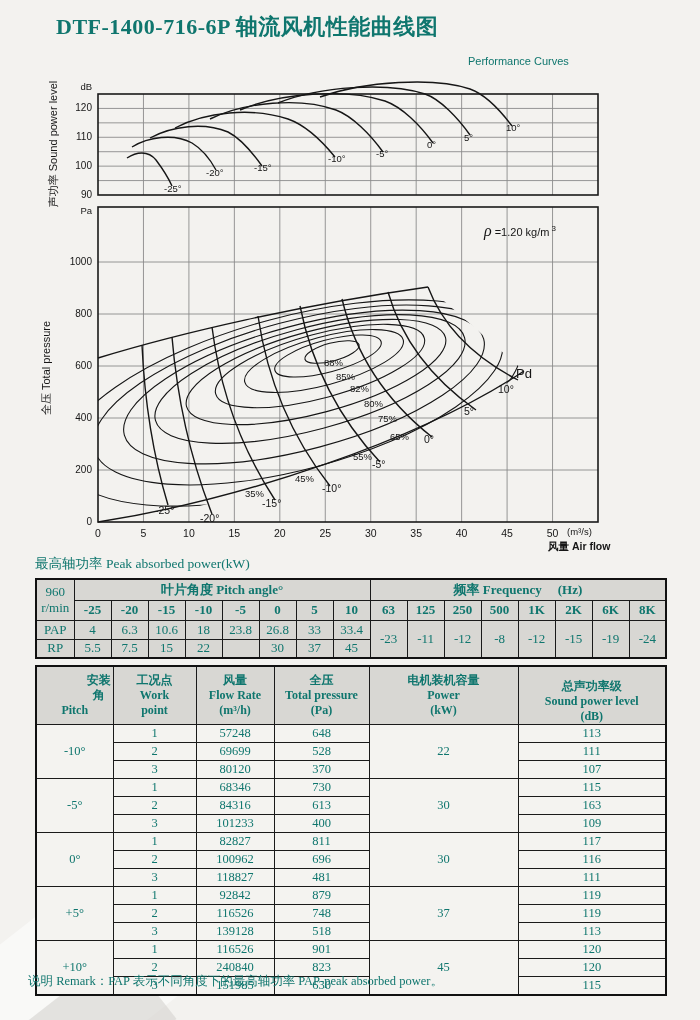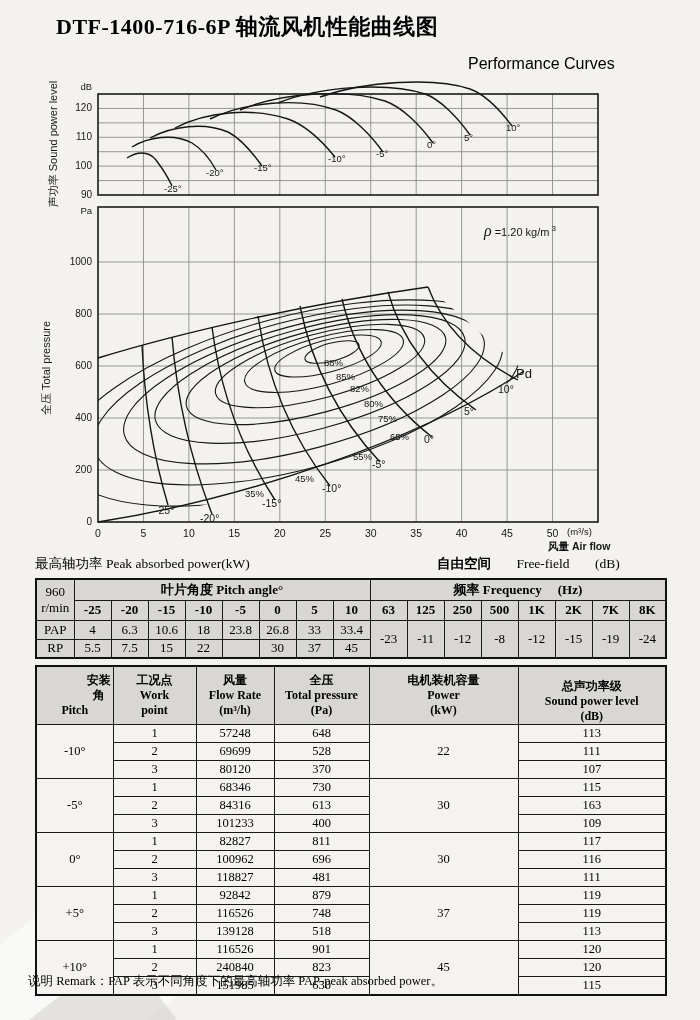--- a/index.html
+++ b/index.html
@@ -1,22 +1,22 @@
 <!DOCTYPE html>
 <html><head>
 <meta charset="utf-8">
 <style>
   html,body{margin:0;padding:0;background:#e9e8e5;}
   .page{position:relative;width:700px;height:1020px;background:#f3f2ef;overflow:hidden;
-        color:#000000;font-family:"Liberation Serif","DejaVu Serif",serif;}
+        color:#0f766e;font-family:"Liberation Serif","DejaVu Serif",serif;}
   .wm1,.wm2{position:absolute;pointer-events:none;}
   .wm1{left:-60px;bottom:-40px;width:260px;height:150px;background:rgba(255,255,255,.5);transform:rotate(-38deg);}
   .wm2{left:-30px;bottom:-70px;width:200px;height:90px;background:rgba(210,208,204,.55);transform:rotate(-38deg);}
   .title{position:absolute;left:56px;top:12px;font-size:22px;font-weight:bold;letter-spacing:.5px;}
-  .subtitle{position:absolute;left:468px;top:55px;font-size:16px;font-family:"Liberation Sans","DejaVu Sans",sans-serif;}
+  .subtitle{position:absolute;left:468px;top:55px;font-size:11px;font-family:"Liberation Sans","DejaVu Sans",sans-serif;}
   #charts-svg{position:absolute;left:0;top:80px;}
   .caption-left{position:absolute;left:35px;top:555px;font-size:13.5px;}
   .caption-right{position:absolute;left:437px;top:555px;font-size:13.5px;}
   .caption-right span{margin-right:22px;}
   .caption-right span:last-child{margin-right:0;}
   table{border-collapse:collapse;table-layout:fixed;position:absolute;left:35px;border:2px solid #111;}
   td{border:1px solid #1a1a1a;text-align:center;padding:0;vertical-align:middle;}
   #t1{top:578px;width:630px;font-size:13px;background:#d8d7d3;}
   #t1 .hd{font-weight:bold;}
   #t2{top:665px;width:630px;font-size:12.5px;background:#f4f3f0;}
@@ -157,25 +157,20 @@
         <text x="378" y="422" fill="#161616" font-family="&quot;Liberation Sans&quot;,&quot;DejaVu Sans&quot;,sans-serif" font-size="9.5">75%</text>
         <text x="390" y="440" fill="#161616" font-family="&quot;Liberation Sans&quot;,&quot;DejaVu Sans&quot;,sans-serif" font-size="9.5">65%</text>
         <text x="353" y="460" fill="#161616" font-family="&quot;Liberation Sans&quot;,&quot;DejaVu Sans&quot;,sans-serif" font-size="9.5">55%</text>
         <text x="295" y="482" fill="#161616" font-family="&quot;Liberation Sans&quot;,&quot;DejaVu Sans&quot;,sans-serif" font-size="9.5">45%</text>
         <text x="245" y="497" fill="#161616" font-family="&quot;Liberation Sans&quot;,&quot;DejaVu Sans&quot;,sans-serif" font-size="9.5">35%</text>
         <text x="516" y="378" fill="#161616" font-family="&quot;Liberation Sans&quot;,&quot;DejaVu Sans&quot;,sans-serif" font-size="13">Pd</text>
       </g>
   </svg>
 
   <div class="caption-left">最高轴功率 Peak absorbed power(kW)</div>
-  <div class="caption-right">
-    <span style="font-weight:bold;">自由空间</span>
-    <span>Free-field</span>
-    <span>(dB)</span>
-  </div>
 
   <table id="t1">
     <colgroup id="t1-cols">
         <col style="width: 38px;">
         <col style="width: 37px;">
         <col style="width: 37px;">
         <col style="width: 37px;">
         <col style="width: 37px;">
         <col style="width: 37px;">
         <col style="width: 37px;">
@@ -207,21 +202,21 @@
           <td class="hd">-5</td>
           <td class="hd">0</td>
           <td class="hd">5</td>
           <td class="hd">10</td>
           <td class="hd">63</td>
           <td class="hd">125</td>
           <td class="hd">250</td>
           <td class="hd">500</td>
           <td class="hd">1K</td>
           <td class="hd">2K</td>
-          <td class="hd">7K</td>
+          <td class="hd">6K</td>
           <td class="hd">8K</td>
         </tr>
         <tr style="height: 19px;">
           <td>PAP</td>
           <td>4</td>
           <td>6.3</td>
           <td>10.6</td>
           <td>18</td>
           <td>23.8</td>
           <td>26.8</td>

